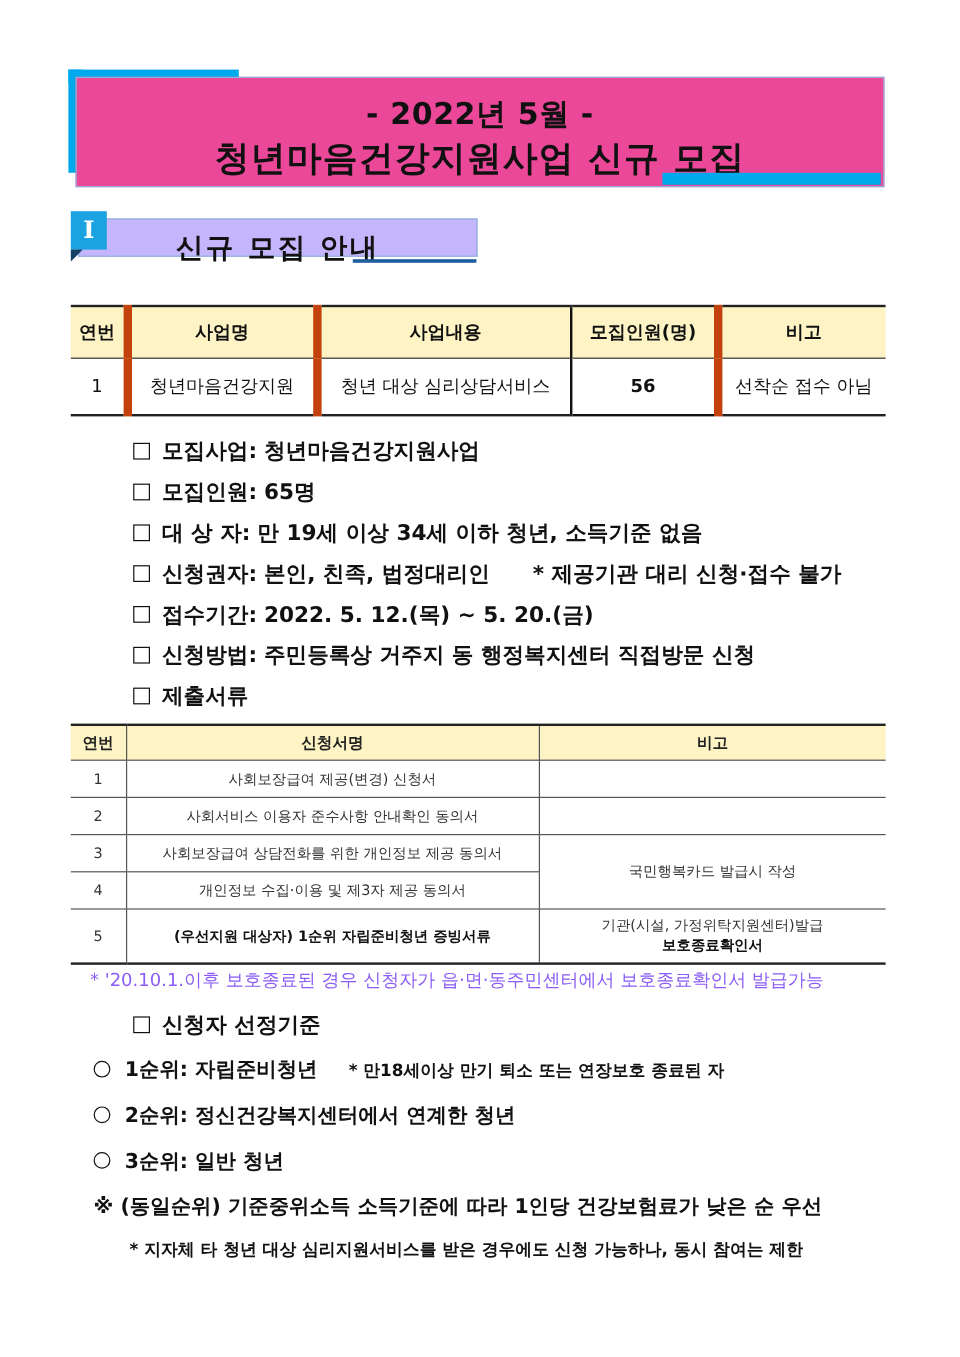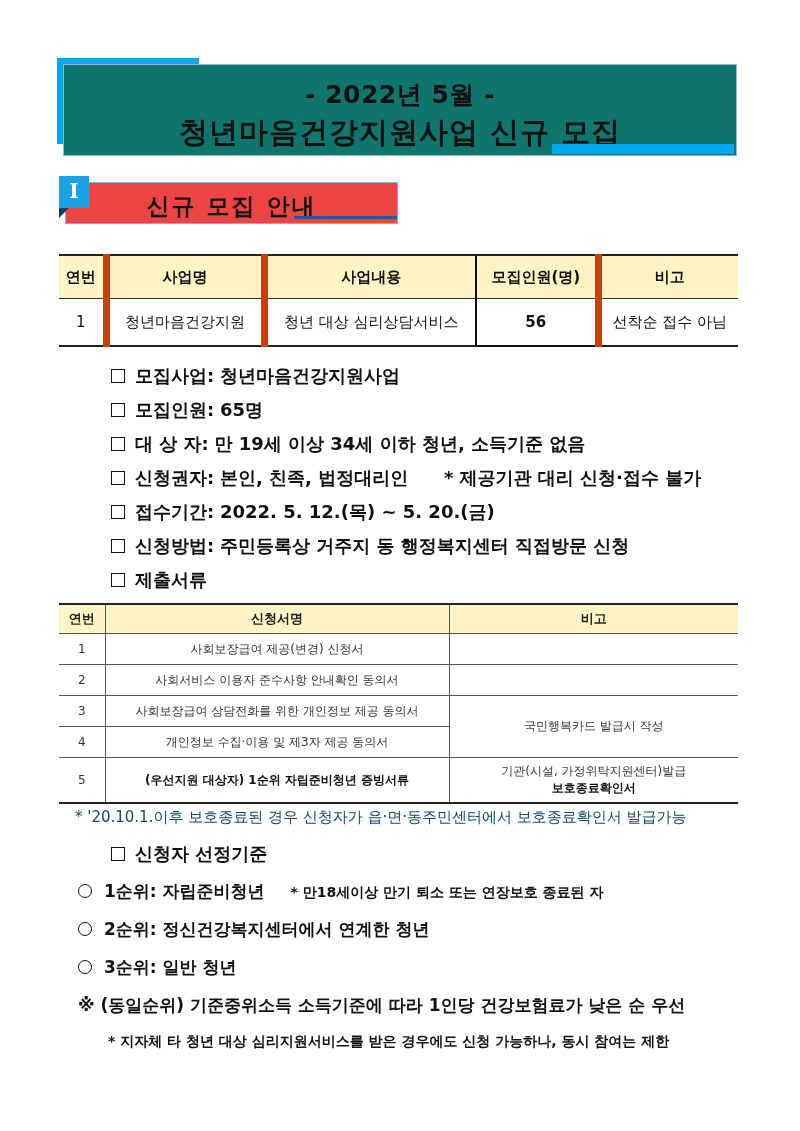--- a/index.html
+++ b/index.html
@@ -3,28 +3,28 @@
 <meta charset="utf-8">
 <style>
   html, body { margin:0; padding:0; background:#ffffff; }
   body { width:800px; height:1131px; position:relative; overflow:hidden;
          font-family:"DejaVu Sans","Liberation Sans",sans-serif; color:#111; }
 
   
   .title-wrap { position:absolute; left:57px; top:58px; width:682px; height:100px; }
   .title-accent-top { position:absolute; left:0; top:0; width:142px; height:12px; background:#00a9ec; }
   .title-accent-left { position:absolute; left:0; top:0; width:12px; height:86px; background:#00a9ec; }
-  .title-box { position:absolute; left:6px; top:6px; width:674px; height:92px; border:1.5px solid #8fb3d9; background:#0f766e; box-sizing:border-box; }
+  .title-box { position:absolute; left:6px; top:6px; width:674px; height:92px; border:1.5px solid #8fb3d9; background:#ec4899; box-sizing:border-box; }
   .title-accent-bottom { position:absolute; left:495px; top:86px; width:182px; height:10px; background:#00a9ec; }
   .title-line1 { position:absolute; left:0; right:0; top:13px; text-align:center; font-size:25px; font-weight:bold; letter-spacing:0.5px; }
   .title-line2 { position:absolute; left:0; right:0; top:48px; text-align:center; font-size:29px; font-weight:bold; letter-spacing:1px; }
 
   
   .section-wrap { position:absolute; left:59px; top:176px; width:340px; height:46px; }
-  .section-box { position:absolute; left:6px; top:6px; width:333px; height:42px; border:1.5px solid #8fb3d9; box-sizing:border-box; background:#ef4444; }
+  .section-box { position:absolute; left:6px; top:6px; width:333px; height:32px; border:1.5px solid #8fb3d9; box-sizing:border-box; background:#c4b5fd; }
   .section-num { position:absolute; left:0; top:0; width:30px; height:32px; background:#1aa3e0; color:#fff; font-family:"DejaVu Serif",serif; font-weight:bold; font-size:20px; text-align:center; line-height:30px; }
   .section-fold { position:absolute; left:0; top:32px; width:0; height:0; border-top:10px solid #123f63; border-left:10px solid transparent; transform:scaleX(-1); }
   .section-title { position:absolute; left:0; right:0; top:8px; text-align:center; font-size:23px; font-weight:bold; letter-spacing:2px; }
   .section-underline { position:absolute; left:235px; top:40px; width:103px; height:3px; background:#1f5fa0; }
 
   
   table { border-collapse:collapse; position:absolute; }
   .t1 { left:59px; top:254px; width:679px; }
   .t1 th, .t1 td { border-left:7px solid #c2410c; border-right:1px solid #333; text-align:center; font-size:15px; }
   .t1 th { background:#fdf3c4; height:40px; font-weight:bold; border-top:2px solid #222; border-bottom:1px solid #333; }
@@ -43,21 +43,21 @@
   .t2 th:last-child, .t2 td:last-child { border-right:none; }
   .t2 .bold { font-weight:bold; color:#111; }
 
   
   .line { position:absolute; left:67px; font-size:18px; white-space:nowrap;padding-left:44px; }
   .line .box { display:inline-block; width:14px; height:14px; border:1.5px solid #111; margin-right:10px; vertical-align:-1px; box-sizing:border-box; }
   .line .label { font-weight:bold; }
   .sub { position:absolute; left:78px; font-size:17px; white-space:nowrap; font-weight:bold; }
   .sub .circle { display:inline-block; width:14px; height:14px; border:1.5px solid #111; border-radius:50%; margin-right:12px; vertical-align:-1px; box-sizing:border-box; }
   .sub .note { font-size:14px; margin-left:26px;margin-top:29px; }
-  .footnote { position:absolute; left:75px; top:808px; font-size:15px; white-space:nowrap; color:#0c4a6e; }
+  .footnote { position:absolute; left:75px; top:808px; font-size:15px; white-space:nowrap; color:#8b5cf6; }
   .final-note { position:absolute; left:108px; top:1033px; font-size:14px; font-weight:bold; white-space:nowrap; }
   .ref { position:absolute; left:78px; top:994px; font-size:17px; font-weight:bold; white-space:nowrap; }
 </style>
 </head>
 <body>
 
 <div class="title-wrap">
   <div class="title-accent-top"></div>
   <div class="title-accent-left"></div>
   <div class="title-box">

